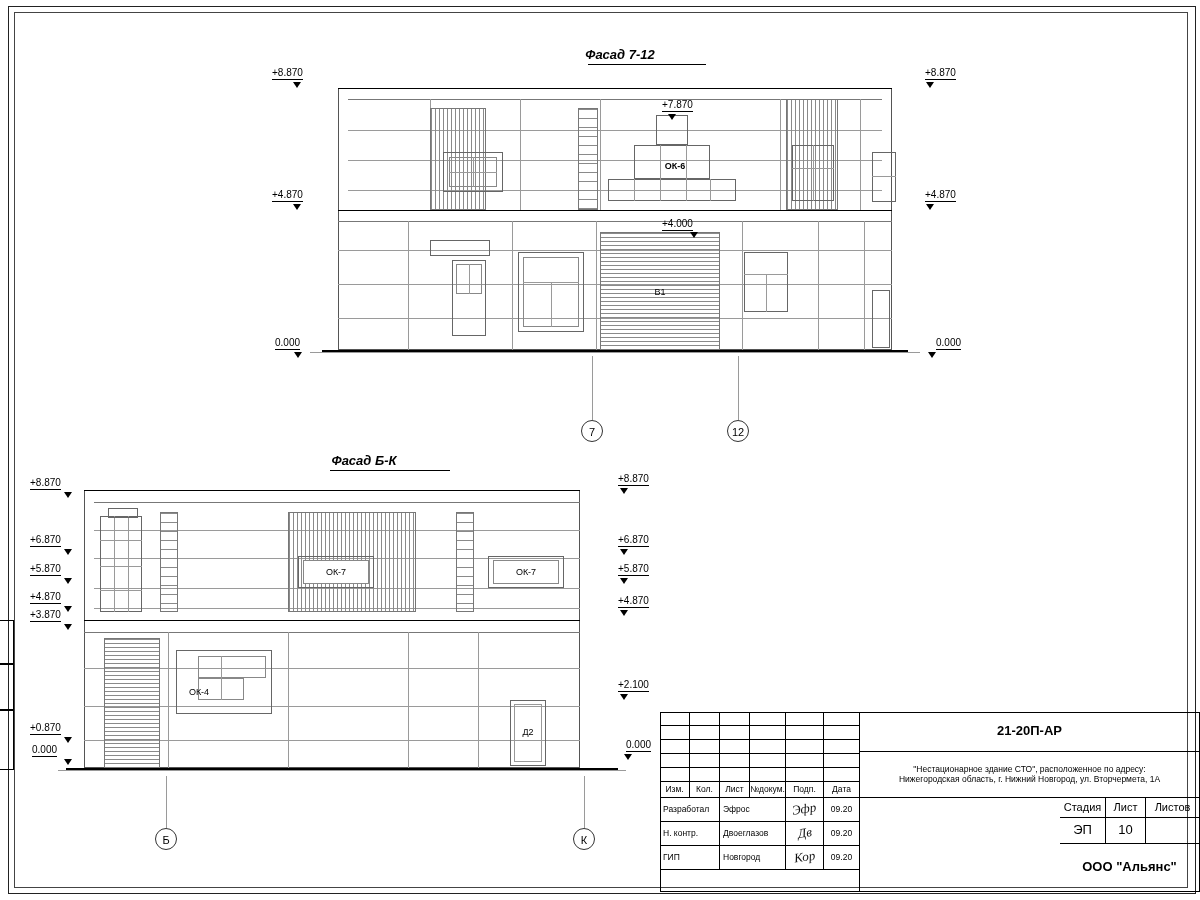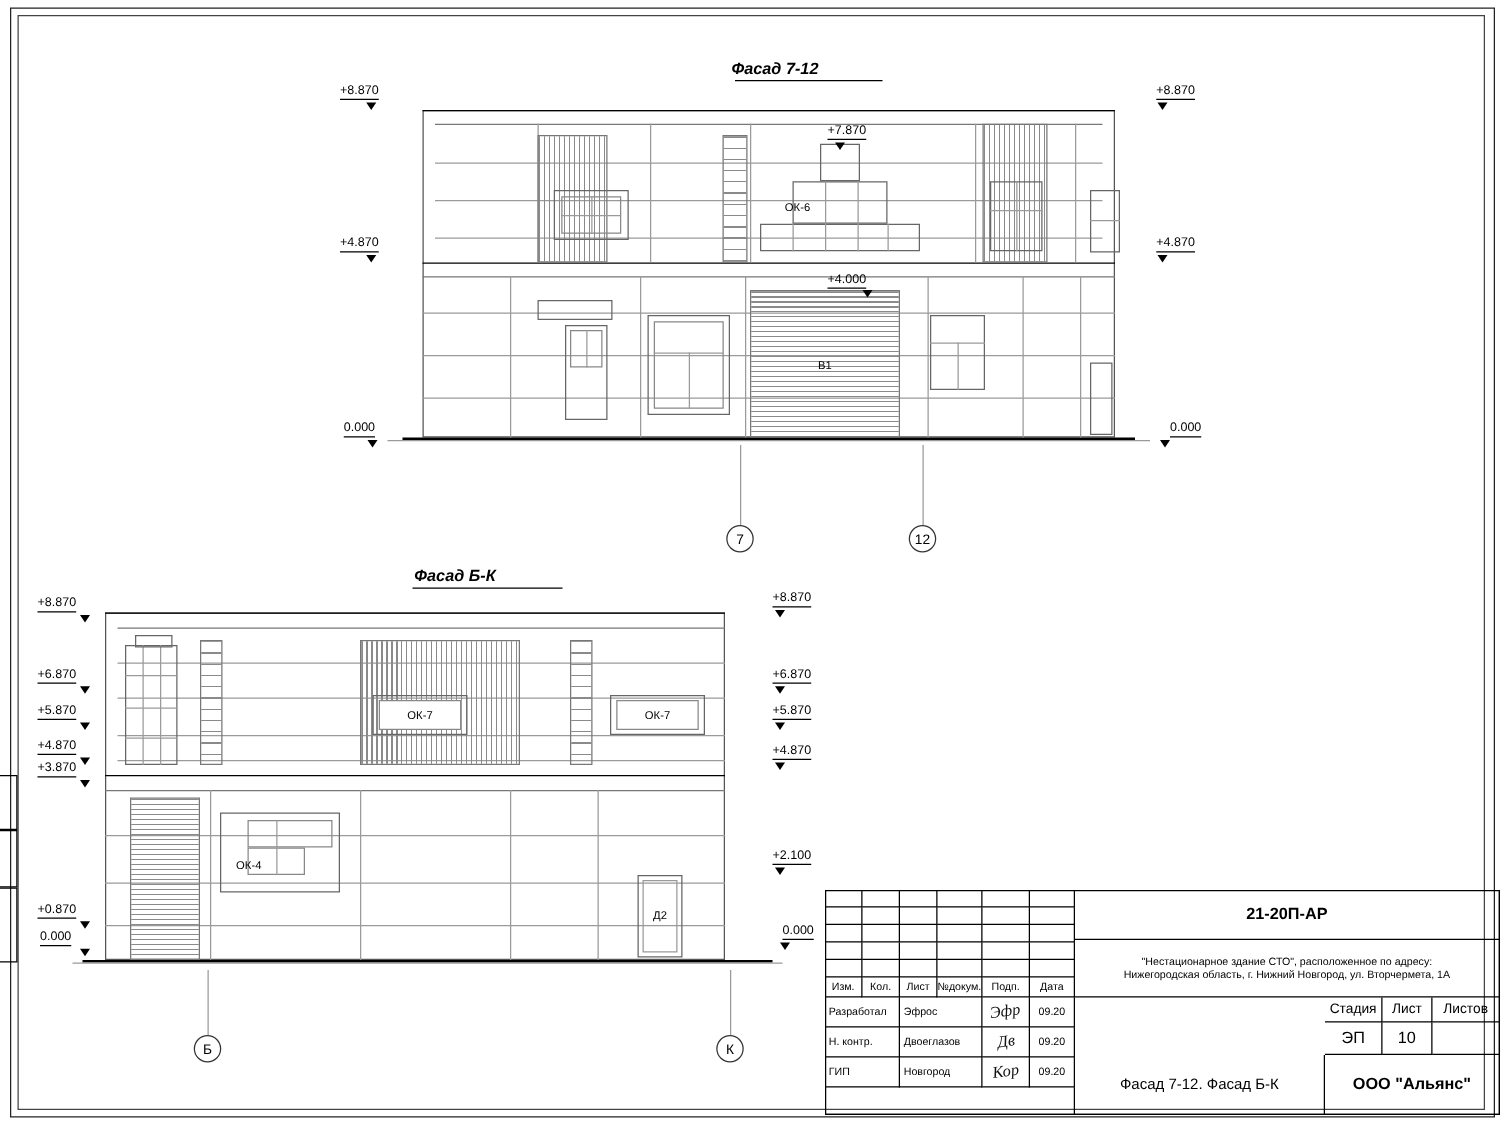--- a/index.html
+++ b/index.html
@@ -212,21 +212,21 @@
 
   <div class="box" style="left:656px; top:115px; width:32px; height:30px;"></div>
   <div class="box" style="left:634px; top:145px; width:76px; height:34px;"></div>
   <div class="box" style="left:608px; top:179px; width:128px; height:22px;"></div>
   <div class="line-v-thin" style="left:634px; top:179px; height:22px;"></div>
   <div class="line-v-thin" style="left:660px; top:179px; height:22px;"></div>
   <div class="line-v-thin" style="left:686px; top:179px; height:22px;"></div>
   <div class="line-v-thin" style="left:710px; top:179px; height:22px;"></div>
   <div class="line-v-thin" style="left:660px; top:145px; height:34px;"></div>
   <div class="line-v-thin" style="left:686px; top:145px; height:34px;"></div>
-  <div class="win-tag" style="left:619px; top:162px; width:38px;">ОК-6</div>
+  <div class="win-tag" style="left:656px; top:162px; width:38px;font-weight:bold;">ОК-6</div>
 
   <div class="box" style="left:792px; top:145px; width:42px; height:56px;"></div>
   <div class="line-v-thin" style="left:813px; top:145px; height:56px;"></div>
   <div class="line-h-thin" style="left:792px; top:168px; width:42px;"></div>
   <div class="box" style="left:872px; top:152px; width:24px; height:50px;"></div>
   <div class="line-h-thin" style="left:872px; top:176px; width:24px;"></div>
 
   <div class="line-h-thin" style="left:338px; top:250px; width:554px;"></div>
   <div class="line-h-thin" style="left:338px; top:284px; width:554px;"></div>
   <div class="line-h-thin" style="left:338px; top:318px; width:554px;"></div>
@@ -448,17 +448,16 @@
 
 
   <div class="tb-cell" style="left:1060px; top:798px; width:46px; height:20px; font-size:11px;">Стадия</div>
   <div class="tb-cell" style="left:1106px; top:798px; width:40px; height:20px; font-size:11px;">Лист</div>
   <div class="tb-cell" style="left:1146px; top:798px; width:54px; height:20px; font-size:11px;">Листов</div>
 
   <div class="tb-cell" style="left:1060px; top:818px; width:46px; height:26px; font-size:13px;">ЭП</div>
   <div class="tb-cell" style="left:1106px; top:818px; width:40px; height:26px; font-size:13px;">10</div>
   <div class="tb-cell" style="left:1146px; top:818px; width:54px; height:26px; font-size:13px;"></div>
 
-  <div class="tb-cell" style="left:860px; top:844px; width:200px; height:48px; font-size:12px;">Фасад 7-12. Фасад Б-К</div>
 
   <div class="tb-cell" style="left:1060px; top:844px; width:140px; height:48px; font-size:13px; font-weight:bold;">ООО "Альянс"</div>
 
 </div>
 
 </body></html>

